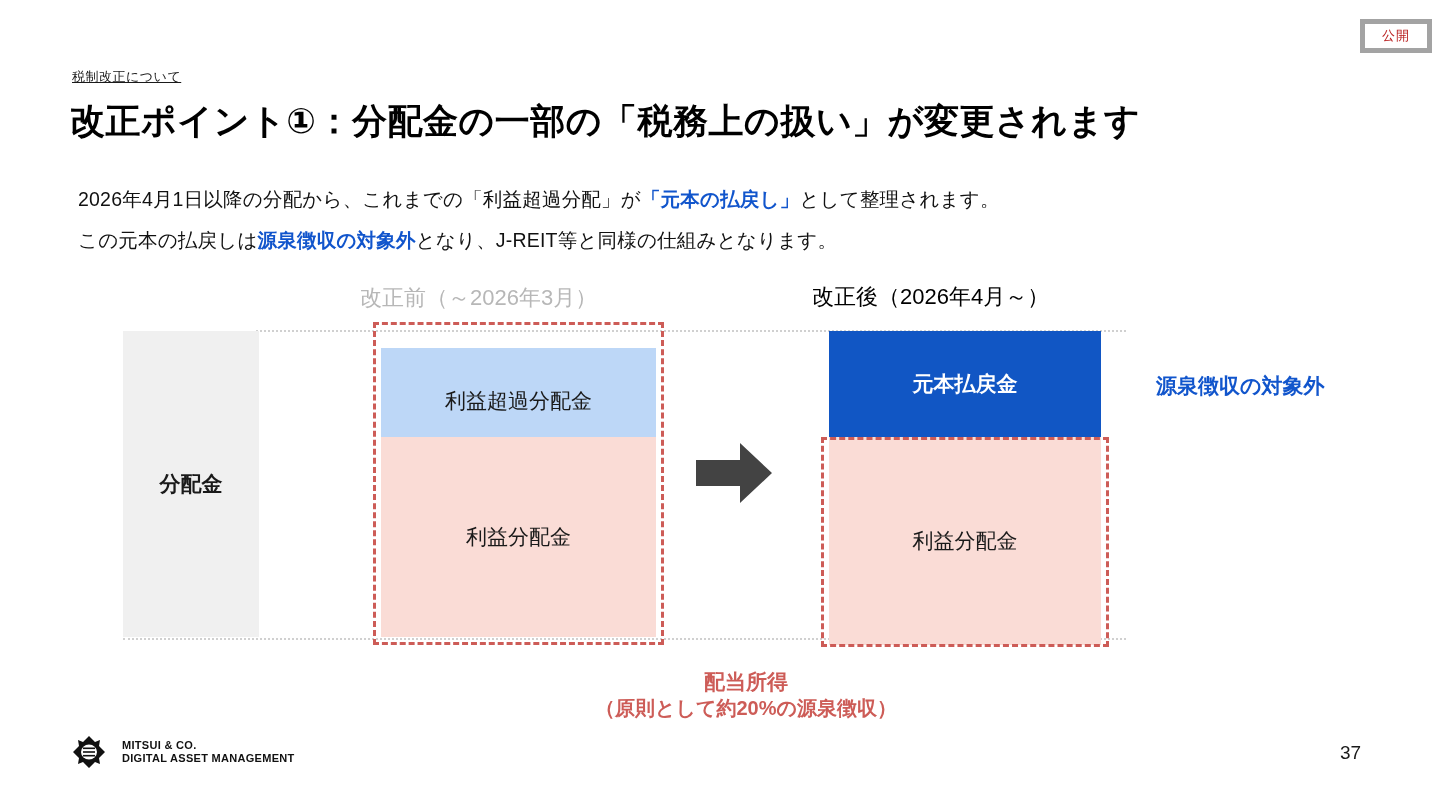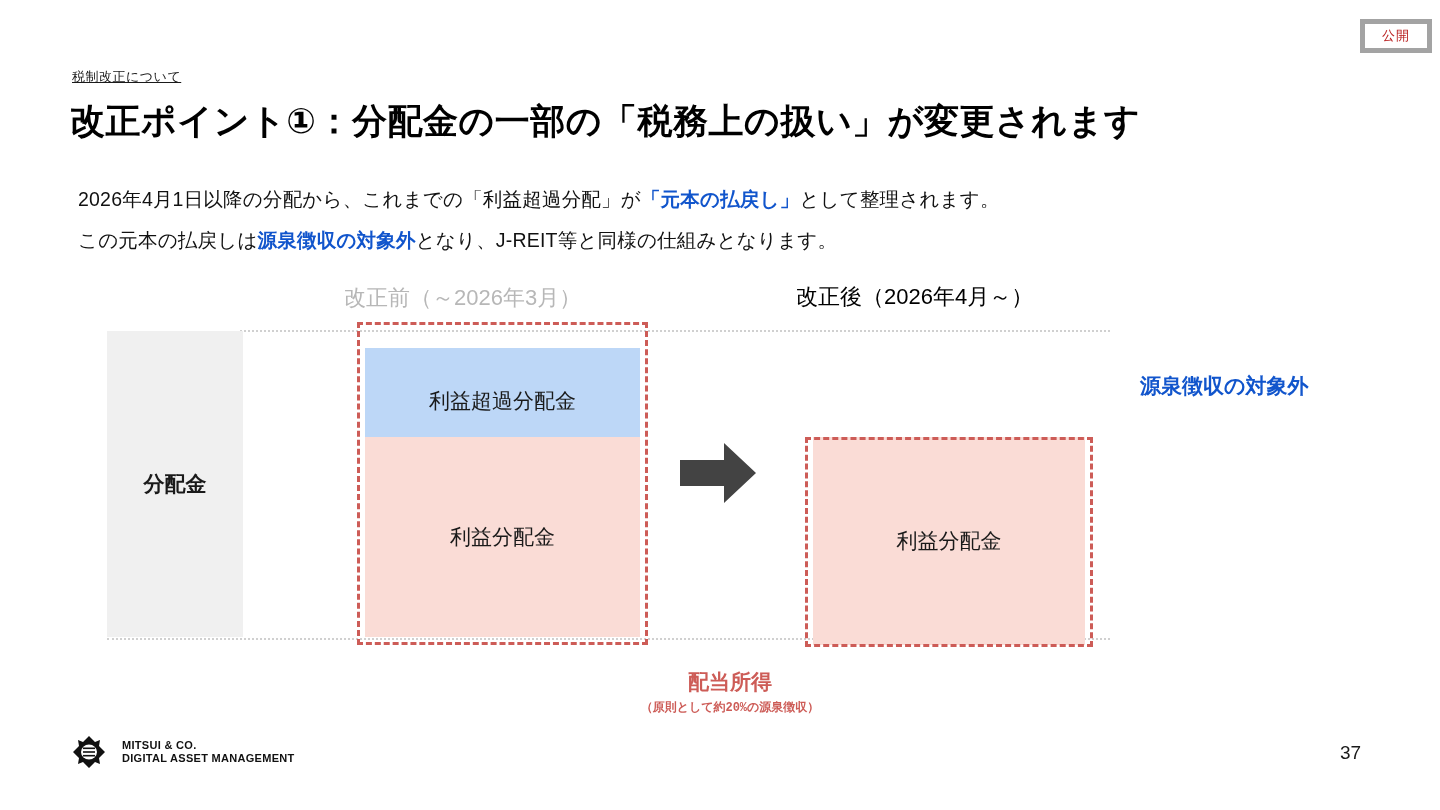--- a/index.html
+++ b/index.html
@@ -37,21 +37,21 @@
   
   .lead{
     position:absolute;left:78px;
     font-size:19.5px;color:#111111;letter-spacing:.2px;white-space:nowrap;
   }
   .lead.l1{top:186px;}
   .lead.l2{top:227px;}
   .hl-blue{color:#1155cc;font-weight:bold;}
 
   
-  .diagram{position:absolute;left:0;top:0;width:1200px;height:810px;}
+  .diagram{position:absolute;left:16px;top:0;width:1200px;height:810px;}
 
   .col-head{
     position:absolute;font-size:22px;white-space:nowrap;
   }
   .col-head.before{left:344px;top:283px;color:#b7b7b7;}
   .col-head.after{left:796px;top:282px;color:#000000;font-weight:normal;}
 
   
   .guide{
     position:absolute;height:0;border-top:2px dotted #d0d0d0;
@@ -100,21 +100,21 @@
     position:absolute;left:1140px;top:372px;
     font-size:21px;font-weight:bold;color:#1155cc;white-space:nowrap;
   }
 
   
   .caption{
     position:absolute;left:0;top:668px;width:1440px;text-align:center;
     color:#cd5c57;pointer-events:none;
   }
   .caption .c1{font-size:21px;font-weight:bold;line-height:28px;}
-  .caption .c2{font-size:12px;font-weight:bold;line-height:24px;font-family:Liberation Mono, monospace;}
+  .caption .c2{font-size:20px;font-weight:bold;line-height:24px;}
   .caption-inner{position:absolute;left:575px;top:0;width:310px;text-align:center;}
 
   
   .footer-logo{
     position:absolute;left:72px;top:735px;
     display:flex;align-items:center;gap:16px;
   }
   .logo-mark{width:34px;height:34px;flex:0 0 34px;}
   .logo-text{
     font-size:11px;font-weight:bold;line-height:13px;color:#111111;
@@ -155,20 +155,21 @@
     <div class="before-dash"></div>
     <div class="seg b-blue">利益超過分配金</div>
     <div class="seg b-pink">利益分配金</div>
 
     <div class="arrow">
       <svg viewBox="0 0 76 60" width="76" height="60" aria-hidden="true">
         <polygon points="0,17 44,17 44,0 76,30 44,60 44,43 0,43" fill="#434343"></polygon>
       </svg>
     </div>
 
+    <div class="seg a-blue">元本払戻金</div>
     <div class="seg a-pink">利益分配金</div>
     <div class="after-dash"></div>
 
     <div class="side-note">源泉徴収の対象外</div>
 
     <div class="caption">
       <div class="caption-inner">
         <div class="c1">配当所得</div>
         <div class="c2">（原則として約20%の源泉徴収）</div>
       </div>

